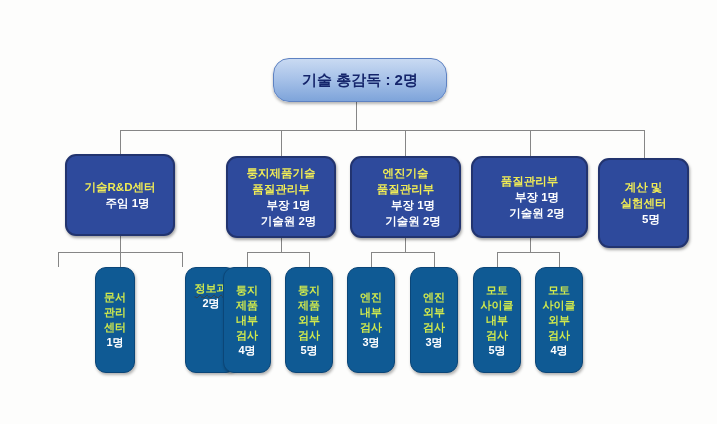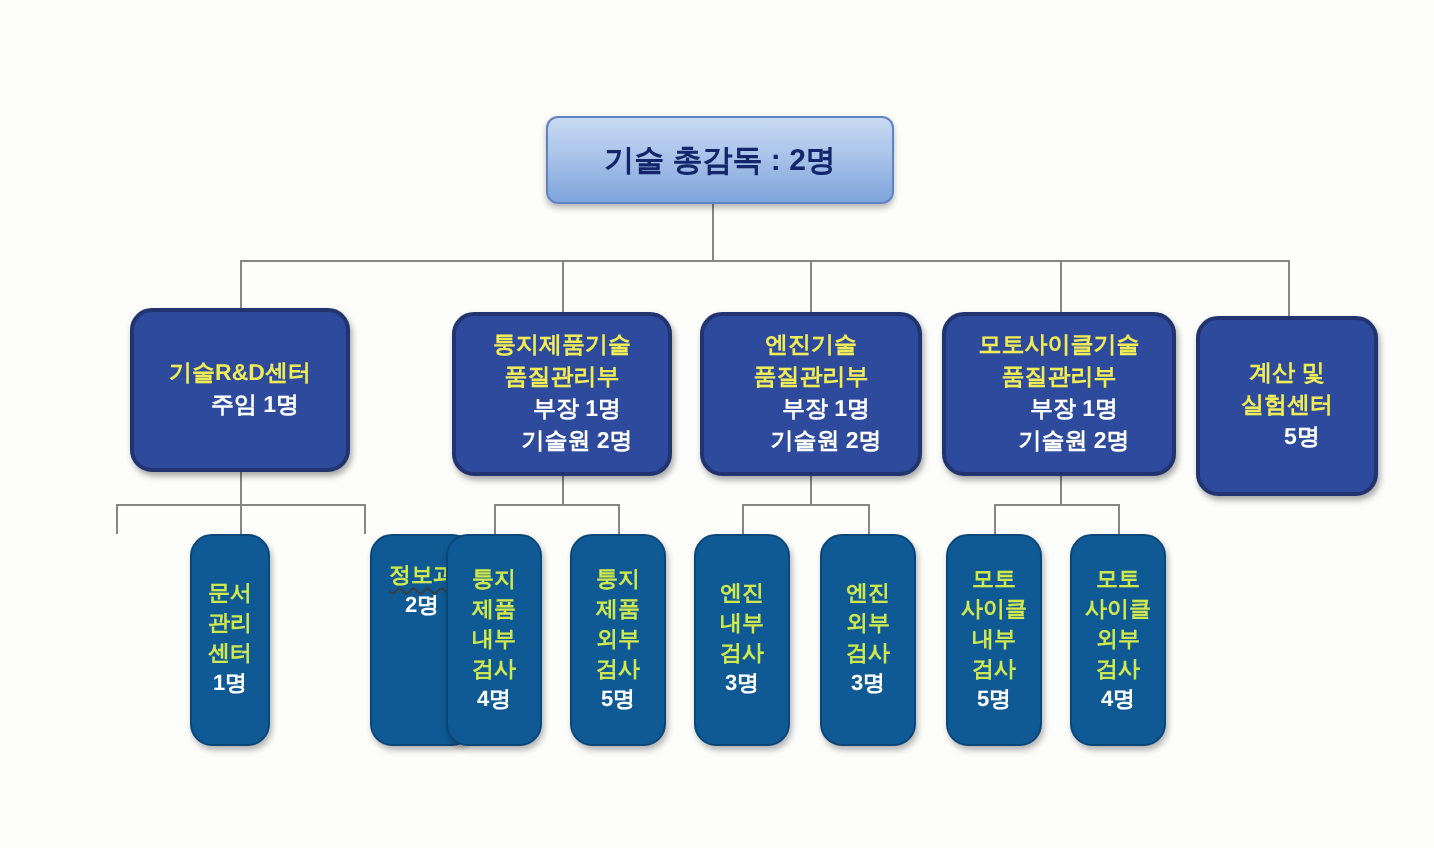--- a/index.html
+++ b/index.html
@@ -8,21 +8,21 @@
     background:#fdfdfc; overflow:hidden;
     font-family:"Liberation Sans", sans-serif;
   }
   .line { position:absolute; background:#868686; }
   .vline { width:1px; }
   .hline { height:1px; }
 
   .root-box {
     position:absolute; left:273px; top:58px; width:174px; height:44px;
     box-sizing:border-box;
-    border:1px solid #5e82c2; border-radius:6px;
+    border:1px solid #5e82c2; border-radius:16px;
     background:linear-gradient(180deg,#c9daf2 0%,#a9c3e9 45%,#7ea4da 100%);
     display:flex; align-items:center; justify-content:center;
     font-weight:bold; font-size:15px; color:#15256b;
     box-shadow:0 2px 3px rgba(0,0,0,0.28);
   }
 
   .dept {
     position:absolute; box-sizing:border-box;
     background:#2e4a9c; border:2px solid #22346f; border-radius:11px;
     display:flex; flex-direction:column; align-items:center; justify-content:center;
@@ -96,21 +96,20 @@
   </div>
 
   <div class="dept" style="left:350px;top:156px;width:111px;height:82px">
     <span class="t">엔진기술</span>
     <span class="t">품질관리부</span>
     <span class="s">부장 1명</span>
     <span class="s">기술원 2명</span>
   </div>
 
   <div class="dept" style="left:471px;top:156px;width:117px;height:82px">
-    <span class="t">모토사이클기술</span>
     <span class="t">품질관리부</span>
     <span class="s">부장 1명</span>
     <span class="s">기술원 2명</span>
   </div>
 
   <div class="dept" style="left:598px;top:158px;width:91px;height:90px">
     <span class="t">계산 및</span>
     <span class="t">실험센터</span>
     <span class="s">5명</span>
   </div>

